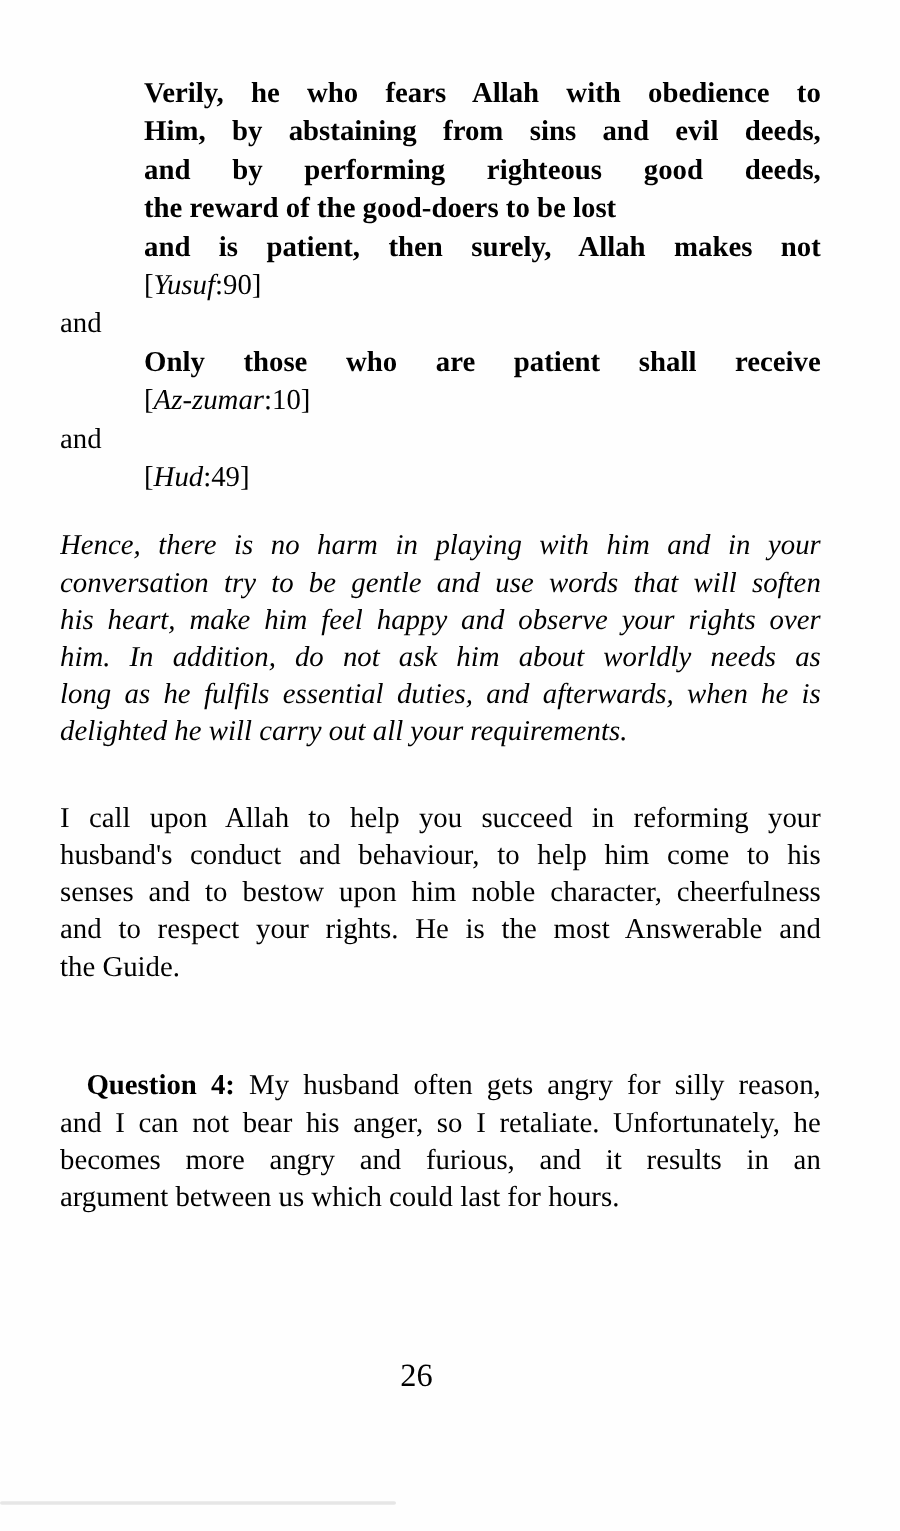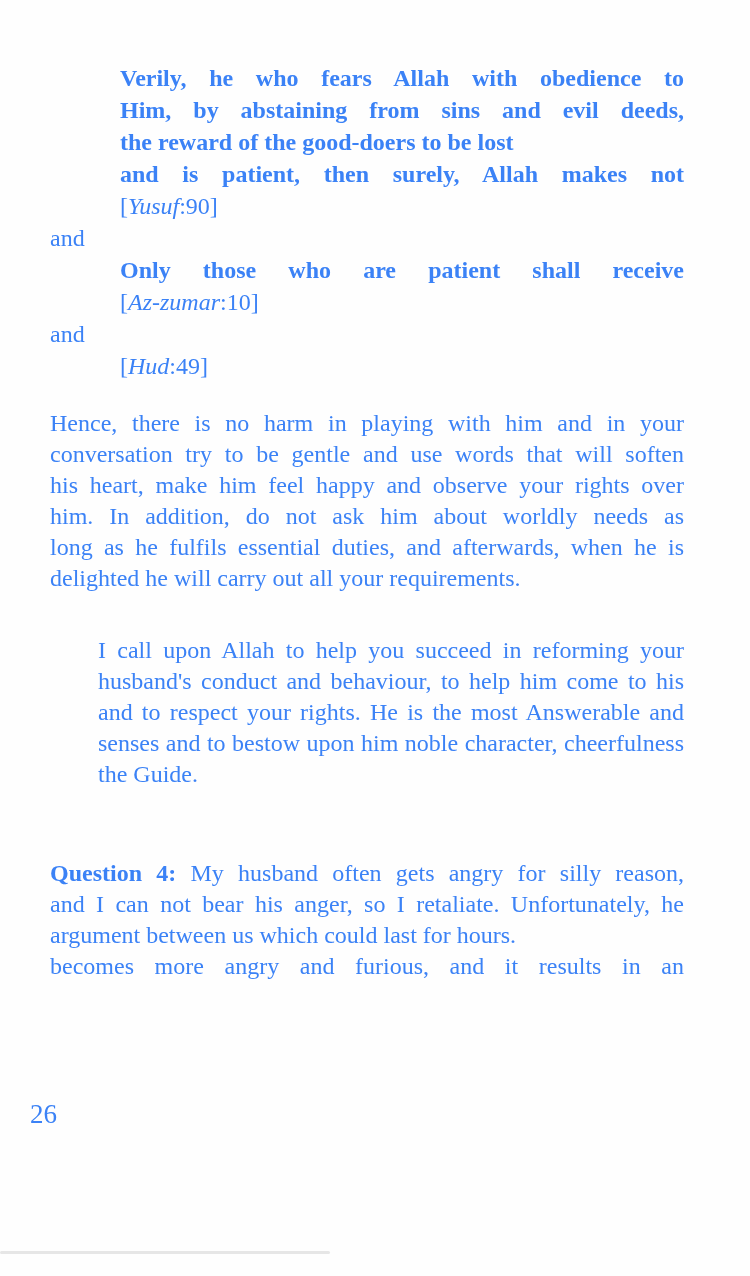--- a/index.html
+++ b/index.html
@@ -5,50 +5,50 @@
   html, body { margin: 0; padding: 0; }
   body {
     width: 750px; height: 1276px;
     background: #ffffff;
     font-family: "Liberation Serif", serif;
   }
   .page {
     position: relative;
     width: 750px; height: 1276px;
     background: #fefefe;
-    color: #3b82f6;
+    color: #000000;
     overflow: hidden;
   }
   .content { padding: 62px 66px 0 50px; font-size: 24px; }
 
   
   .quote-group { line-height: 32px; }
   .quote { margin: 0 0 0 70px; }
   .quote-text { margin: 0; font-weight: bold; }
   .quote-ref { margin: 0; font-weight: normal; }
   .ref-name { font-style: italic; }
   .connector { margin: 0; }
 
   .para { margin: 0; line-height: 31px; }
-  .para-1 { margin-top: 26px; }
-  .para-2 { margin-top: 41px; margin-left: 48px; }
+  .para-1 { margin-top: 26px; font-style: italic; }
+  .para-2 { margin-top: 41px; }
   .question { margin-top: 68px; }
-  .q-label { font-weight: bold; }
+  .q-label { font-weight: bold; margin-left: 22px; }
   .q-rest { display: block; }
 
   
   .line { display: block; height: 31px; overflow: hidden; text-align: justify; }
   .quote .line { height: 32px; }
   .line::after { content: ""; display: inline-block; width: 100%; height: 0; }
   .line-last { text-align: left; }
   .line-last::after { content: none; }
 
   .page-number {
     margin-top: 117px;
-    text-align: left;
+    text-align: center;
     font-size: 27px;
     transform: translateX(-20px);
   }
   .scan-artifact {
     position: absolute;
     left: 0; bottom: 22px;
     width: 330px; height: 3px;
     background: #e6e6e6;
     border-radius: 2px;
   }
@@ -58,20 +58,21 @@
 
 <div class="page">
   <div class="content">
 
     <div class="quote-group">
 
       <blockquote class="quote">
         <p class="quote-text">
             <span class="line">Verily, he who fears Allah with obedience to</span>
             <span class="line">Him, by abstaining from sins and evil deeds,</span>
+            <span class="line">and by performing righteous good deeds,</span>
             <span class="line line-last">the reward of the good-doers to be lost</span>
             <span class="line">and is patient, then surely, Allah makes not</span>
           </p>
         <p class="quote-ref"><span>[</span><i class="ref-name">Yusuf</i><span>:90]</span></p>
       </blockquote>
 
       <p class="connector">and</p>
 
       <blockquote class="quote">
         <p class="quote-text">
@@ -95,31 +96,31 @@
         <span class="line">conversation try to be gentle and use words that will soften</span>
         <span class="line">his heart, make him feel happy and observe your rights over</span>
         <span class="line">him.  In addition, do not ask him about worldly needs as</span>
         <span class="line">long as he fulfils essential duties, and afterwards, when he is</span>
         <span class="line line-last">delighted he will carry out all your requirements.</span>
       </p>
 
     <p class="para para-2">
         <span class="line">I call upon Allah to help you succeed in reforming your</span>
         <span class="line">husband's conduct and behaviour, to help him come to his</span>
+        <span class="line">senses and to bestow upon him noble character, cheerfulness</span>
         <span class="line">and to respect your rights.  He is the most Answerable and</span>
-        <span class="line">senses and to bestow upon him noble character, cheerfulness</span>
         <span class="line line-last">the Guide.</span>
       </p>
 
     <p class="para question">
       <span class="line"><strong class="q-label">Question 4:</strong> <span>My husband often gets angry for silly reason,</span></span>
       <span class="q-rest">
           <span class="line">and I can not bear his anger, so I retaliate. Unfortunately, he</span>
+          <span class="line">becomes more angry and furious, and it results in an</span>
           <span class="line line-last">argument between us which could last for hours.</span>
-          <span class="line">becomes more angry and furious, and it results in an</span>
         </span>
     </p>
 
     <div class="page-number">26</div>
   </div>
 
   <div class="scan-artifact"></div>
 </div>
 
 </body></html>

